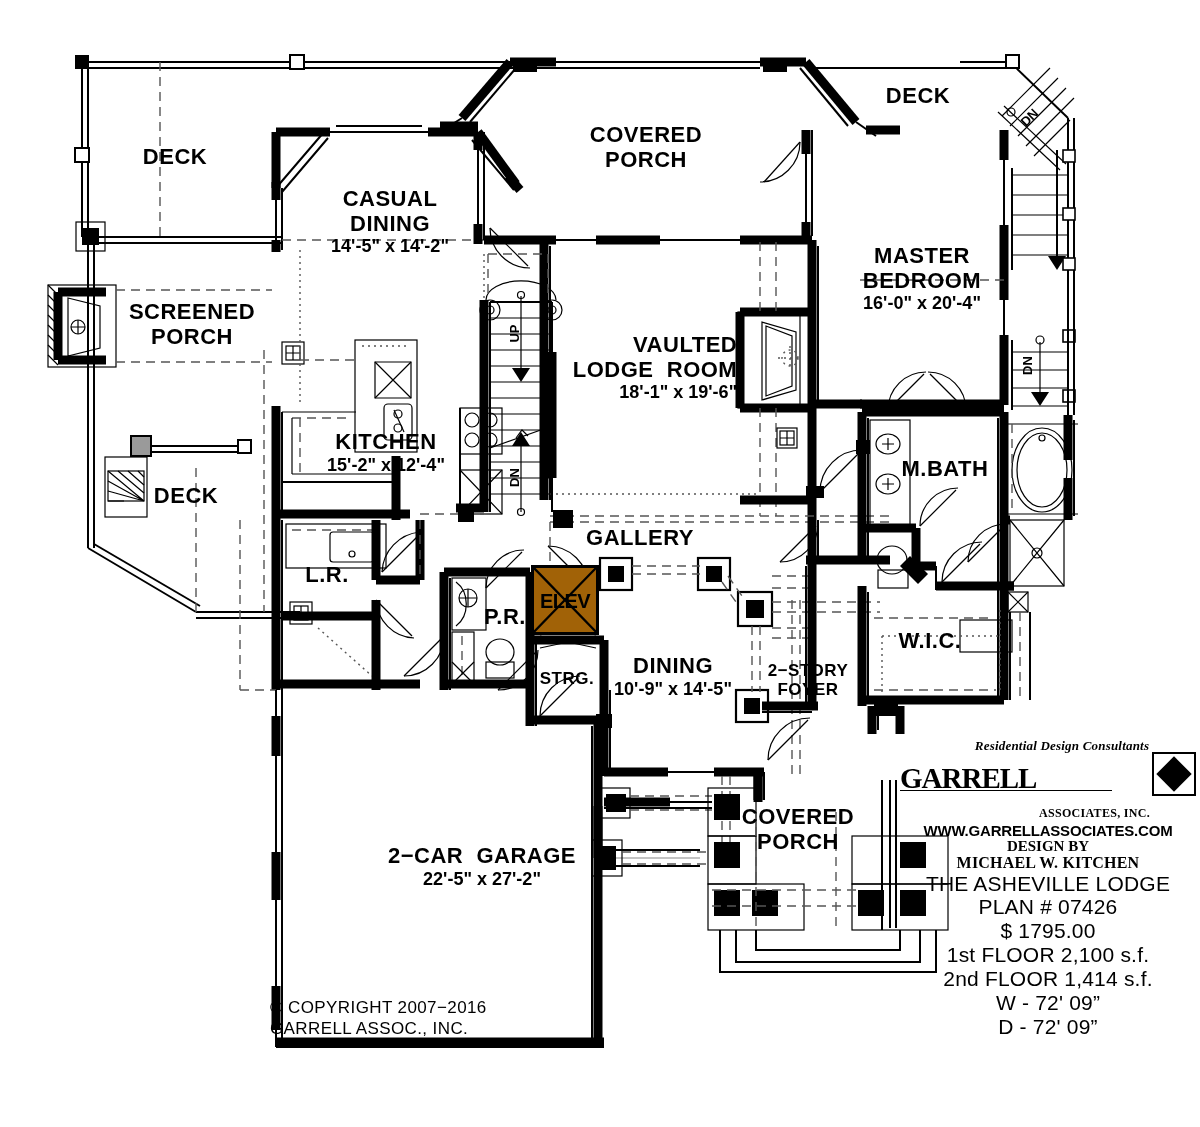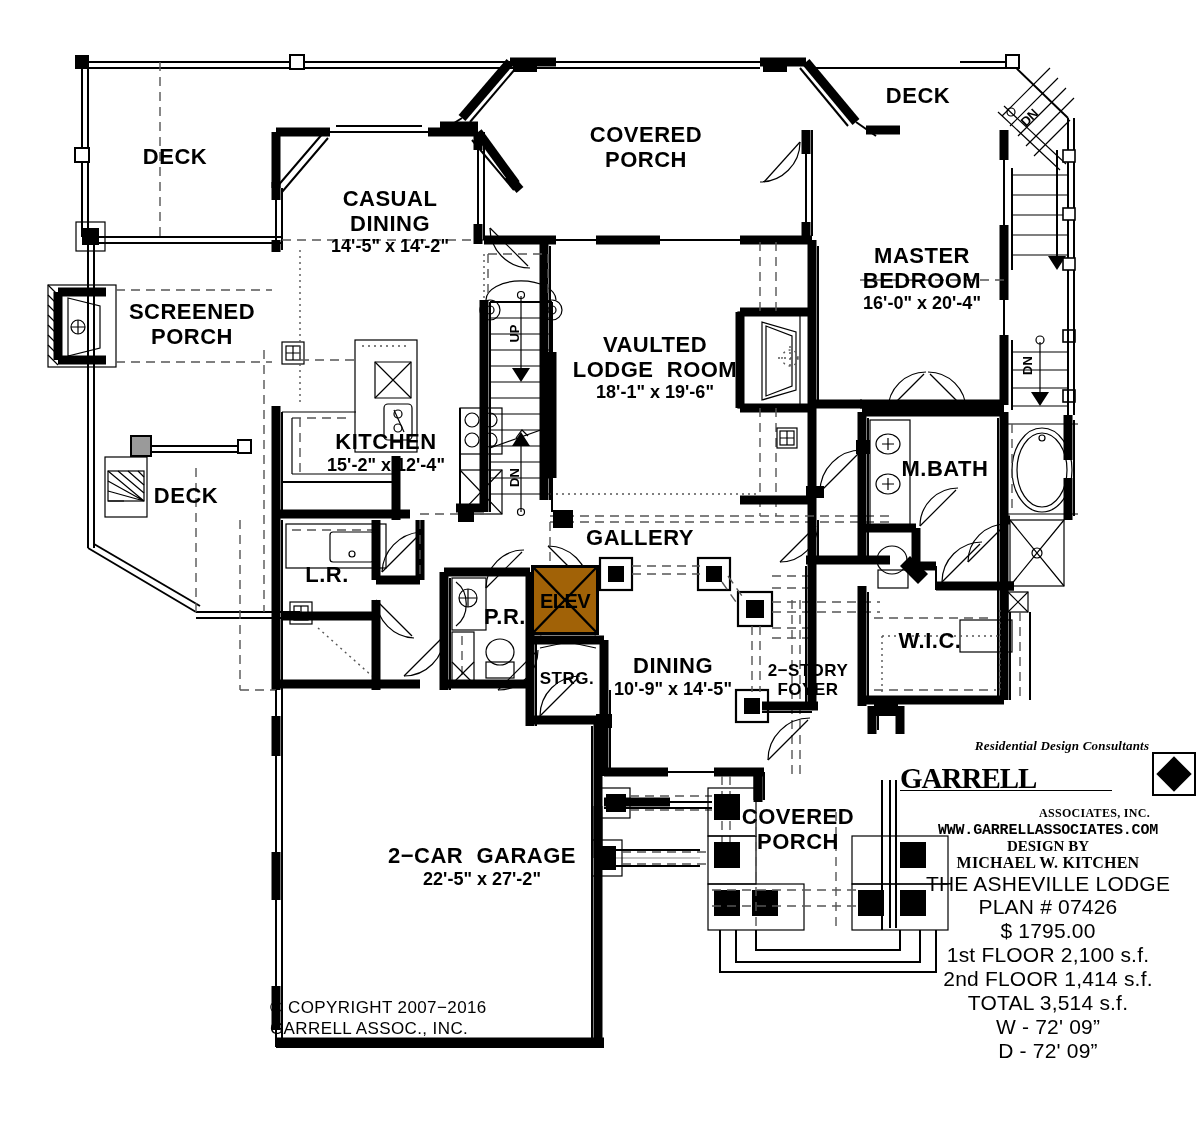--- a/index.html
+++ b/index.html
@@ -131,21 +131,21 @@
   .assoc {
     font-family: "Liberation Serif", serif;
     font-weight: bold;
     font-size: 12px;
     text-align: right;
     padding-right: 46px;
     margin-top: 15px;
     letter-spacing: 0.3px;
   }
   .url {
-    font-family: Liberation Mono, monospace;
+    font-family: Liberation Sans, sans-serif;
     font-weight: bold;
     font-size: 15px;
     margin-top: 1px;
     letter-spacing: -0.2px;
   }
   .designby {
     font-family: "Liberation Serif", serif;
     font-weight: bold;
     font-size: 15px;
     line-height: 1.05;
@@ -725,21 +725,21 @@
 
   <div class="lbl rm-lg" style="left:922px;top:279px;">
     <span>MASTER<br>BEDROOM</span>
     <span class="dim">16'-0" x 20'-4"</span>
   </div>
 
   <div class="lbl rm-lg" style="left:192px;top:325px;">
     <span>SCREENED<br>PORCH</span>
   </div>
 
-  <div class="lbl rm-lg" style="left:655px;top:368px;">
+  <div class="lbl rm-lg" style="left:655px;top:368px;text-align:right;">
     <span>VAULTED<br>LODGE&nbsp; ROOM</span>
     <span class="dim">18'-1" x 19'-6"</span>
   </div>
 
   <div class="lbl rm-lg" style="left:386px;top:452px;">
     <span>KITCHEN</span>
     <span class="dim">15'-2" x 12'-4"</span>
   </div>
 
   <div class="lbl rm-lg" style="left:945px;top:469px;">
@@ -824,18 +824,17 @@
     <div class="logo-rule"></div>
     <div class="assoc">ASSOCIATES, INC.</div>
     <div class="url">WWW.GARRELLASSOCIATES.COM</div>
     <div class="designby">DESIGN BY</div>
     <div class="designer">MICHAEL W. KITCHEN</div>
     <div class="planline">THE ASHEVILLE LODGE</div>
     <div class="planline">PLAN #  07426</div>
     <div class="planline">$ 1795.00</div>
     <div class="planline">1st FLOOR  2,100 s.f.</div>
     <div class="planline">2nd FLOOR  1,414 s.f.</div>
-    <div class="planline">TOTAL  3,514 s.f.</div>
     <div class="planline">W - 72' 09”</div>
     <div class="planline">D - 72' 09”</div>
   </div>
 
 </div>
 
 </body></html>

